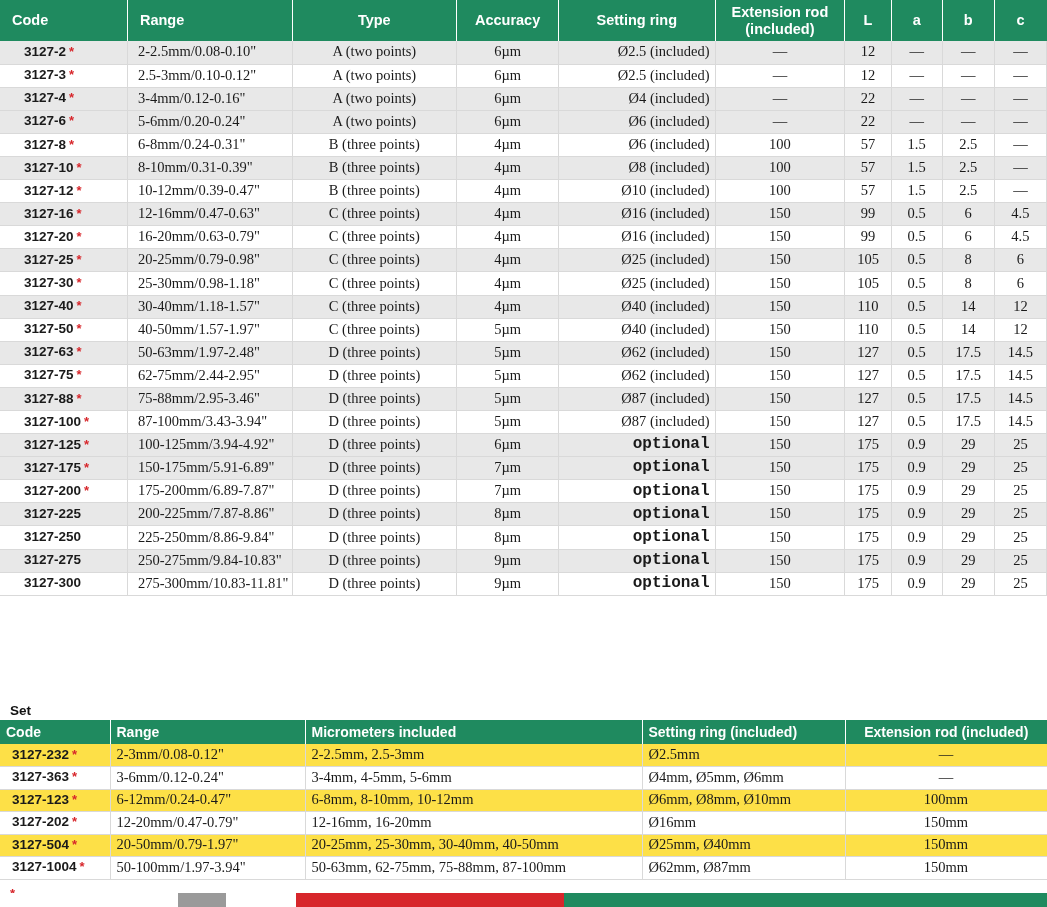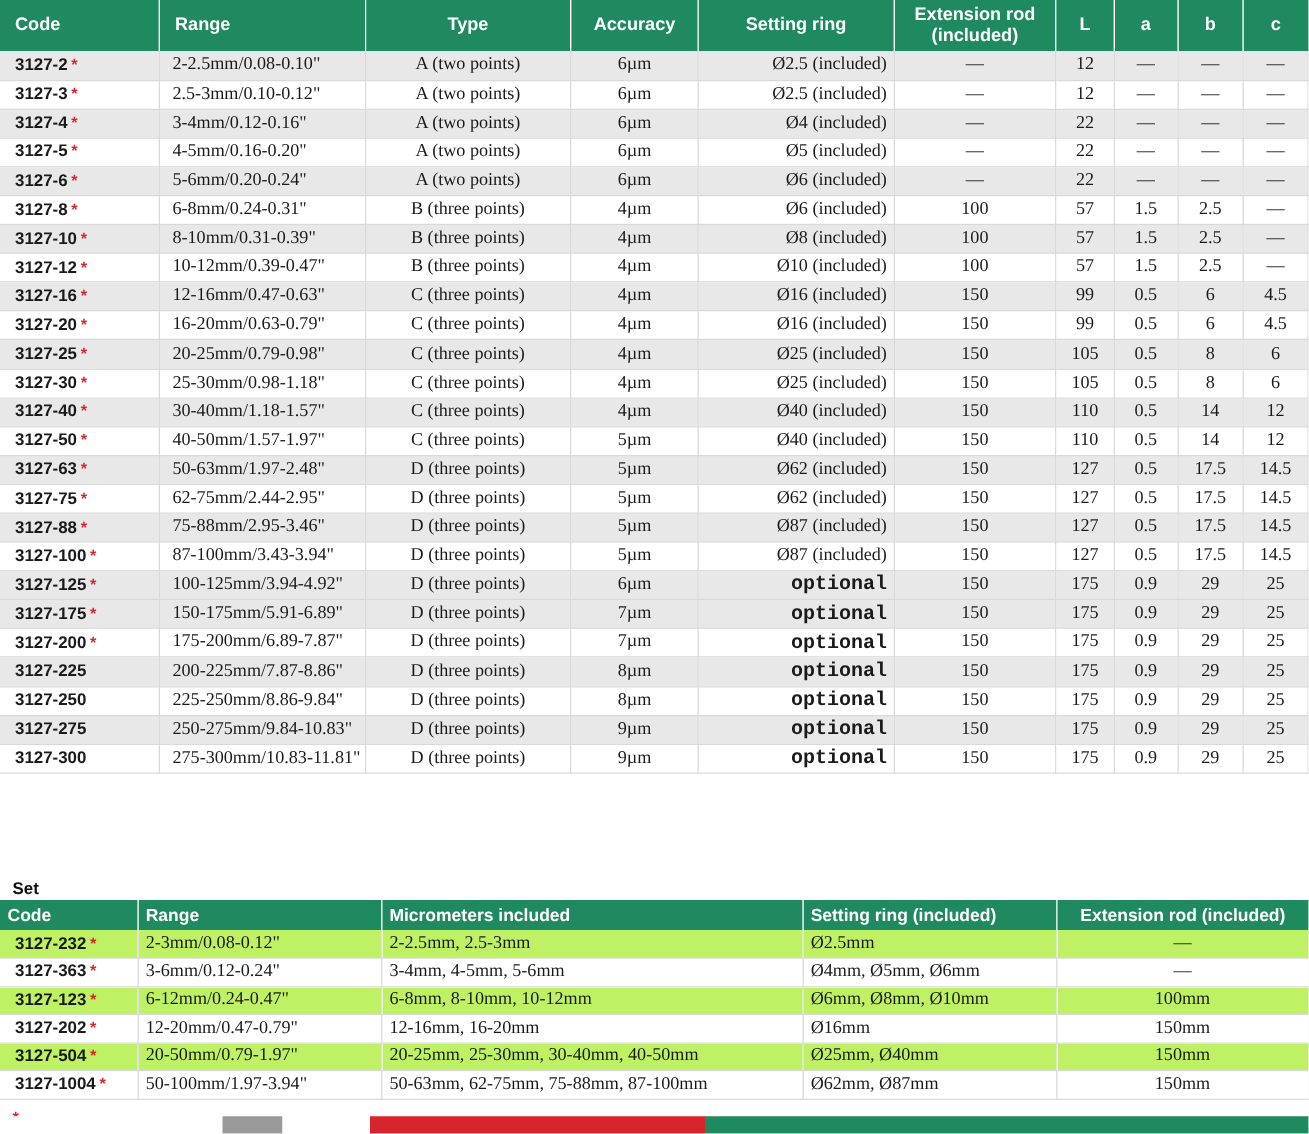--- a/index.html
+++ b/index.html
@@ -55,21 +55,21 @@
     border-right: 1px solid #d9d9d9;
     border-bottom: 1px solid #d9d9d9;
     text-align: center;
     white-space: nowrap;
     overflow: hidden;
   }
   .main-table tbody tr.odd td { background: #e8e8e8; }
   .main-table tbody tr.even td { background: #ffffff; }
   .main-table tbody td.c-code {
     text-align: left;
-    padding-left: 12px;
+    padding-left: 24px;
     font-family: "Liberation Sans", sans-serif;
     font-weight: bold;
     font-size: 13.5px;
   }
   .main-table tbody td.c-range {
     text-align: left;
     padding-left: 10px;
   }
   .main-table tbody td.c-type { text-align: center; margin-top: 16px; }
   .main-table tbody td.c-ring { text-align: right; }
@@ -114,21 +114,21 @@
     color: #1a1a1a;
     padding: 2px 6px;
     height: 22.5px;
     line-height: 1.1;
     border-right: 1px solid #d9d9d9;
     border-bottom: 1px solid #d9d9d9;
     text-align: left;
     white-space: nowrap;
     overflow: hidden;
   }
-  .set-table tbody tr.odd td { background: #bef264; }
+  .set-table tbody tr.odd td { background: #fde047; }
   .set-table tbody tr.even td { background: #ffffff; }
   .set-table tbody td.s-code {
     font-family: "Liberation Sans", sans-serif;
     font-weight: bold;
     font-size: 13.5px;
     padding-left: 12px;
   }
   .set-table tbody td.center { text-align: center; }
 
   
@@ -207,32 +207,20 @@
           <td>—</td>
           <td>—</td>
           <td>—</td>
         </tr>
         <tr class="odd">
           <td class="c-code">3127-4<span class="star">*</span></td>
           <td class="c-range">3-4mm/0.12-0.16"</td>
           <td class="c-type">A (two points)</td>
           <td>6µm</td>
           <td class="c-ring">Ø4 (included)</td>
-          <td>—</td>
-          <td>22</td>
-          <td>—</td>
-          <td>—</td>
-          <td>—</td>
-        </tr>
-        <tr class="even">
-          <td class="c-code">3127-5<span class="star">*</span></td>
-          <td class="c-range">4-5mm/0.16-0.20"</td>
-          <td class="c-type">A (two points)</td>
-          <td>6µm</td>
-          <td class="c-ring">Ø5 (included)</td>
           <td>—</td>
           <td>22</td>
           <td>—</td>
           <td>—</td>
           <td>—</td>
         </tr>
         <tr class="odd">
           <td class="c-code">3127-6<span class="star">*</span></td>
           <td class="c-range">5-6mm/0.20-0.24"</td>
           <td class="c-type">A (two points)</td>

